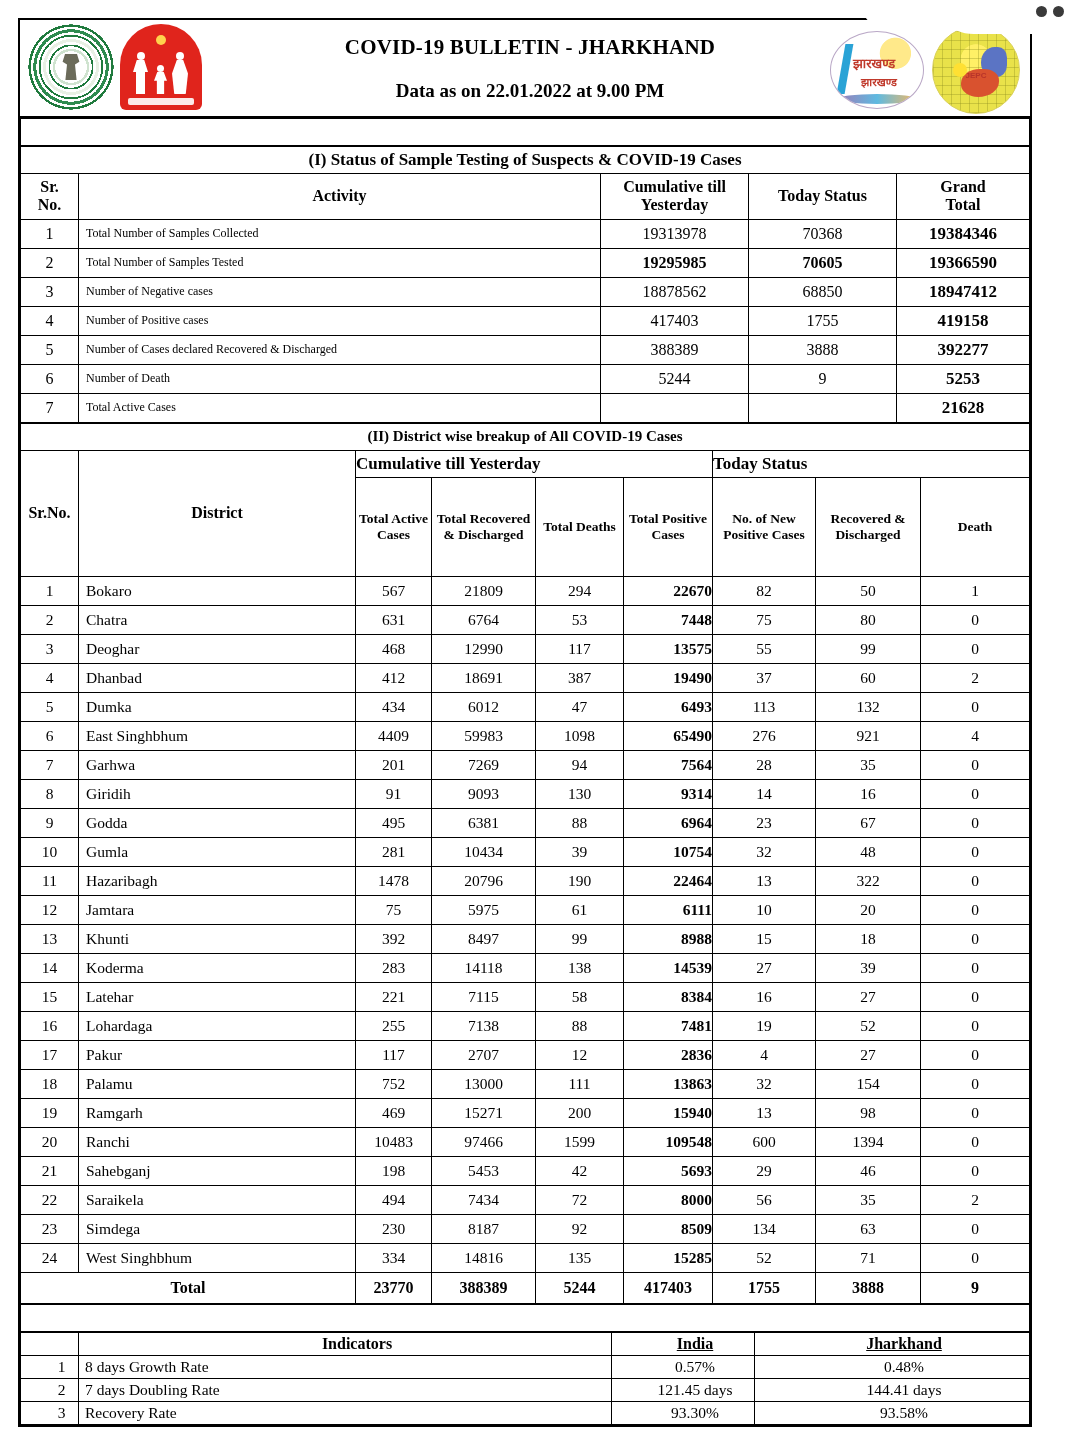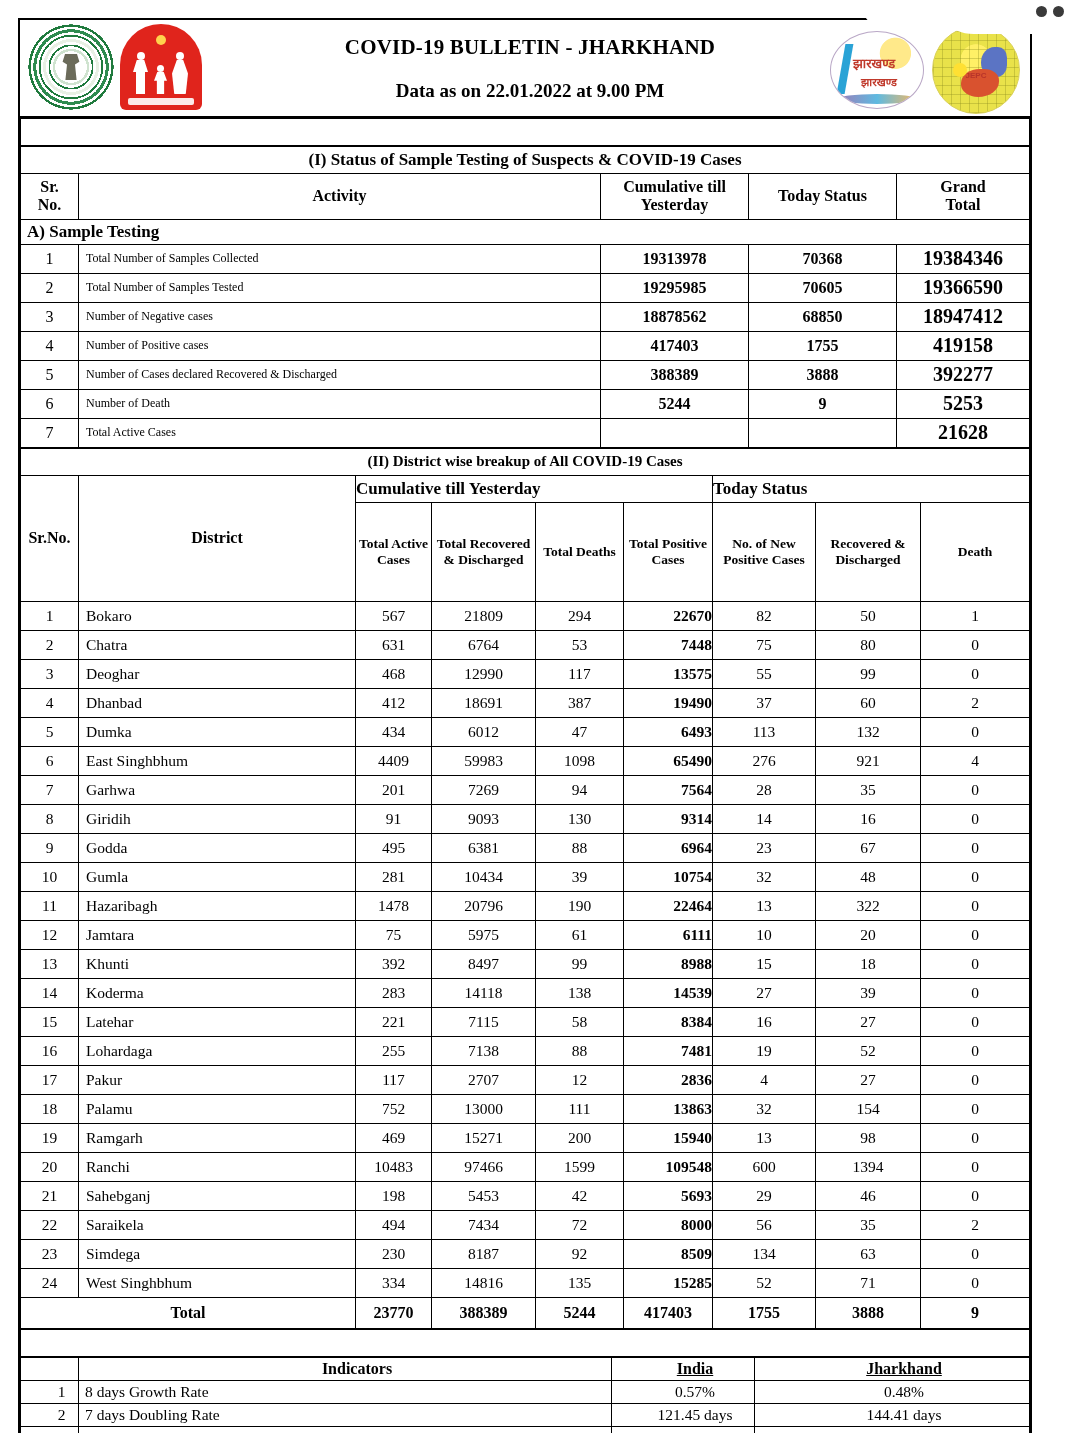--- a/index.html
+++ b/index.html
@@ -173,22 +173,22 @@
   }
   .t1 .sect {
     font-weight: bold;
     font-size: 17px;
     text-align: left;
     padding: 1px 0 1px 6px;
     height: 22px;
   }
   .t1 td.srno { text-align: center; font-size: 16px; height: 28px; }
   .t1 td.act  { text-align: left; font-size: 12px; padding-left: 7px; }
-  .t1 td.num  { text-align: center; font-size: 16px; font-weight: bold; }
-  .t1 td.gt   { text-align: center; font-size: 20px; font-weight: bold; }
+  .t1 td.num  { text-align: center; font-size: 16px; }
+  .t1 td.gt   { text-align: center; font-size: 17px; font-weight: bold; }
   .t1 td.b    { font-weight: bold; }
 
   
   .t2 th, .t2 td { font-size: 15px; }
   .t2 .grp {
     text-align: left; font-weight: bold; font-size: 17px; height: 26px; margin-top: 28px;
   }
   .t2 .colh {
     text-align: center; font-weight: bold; font-size: 13.5px; line-height: 1.18;
     padding: 3px 1px; height: 92px;
@@ -279,23 +279,20 @@
         <td class="hc">Activity</td>
         <td class="hc">
           <div>Cumulative till</div>
           <div>Yesterday</div>
         </td>
         <td class="hc">Today Status</td>
         <td class="hc">
           <div>Grand</div>
           <div>Total</div>
         </td>
-      </tr>
-      <tr>
-        <td class="sect" colspan="5">A) Sample Testing</td>
       </tr>
       </tbody>
         <tbody id="t1-body">
           <tr>
             <td class="srno">1</td>
             <td class="act">Total Number of Samples Collected</td>
             <td class="num">19313978</td>
             <td class="num">70368</td>
             <td class="gt">19384346</td>
           </tr>

